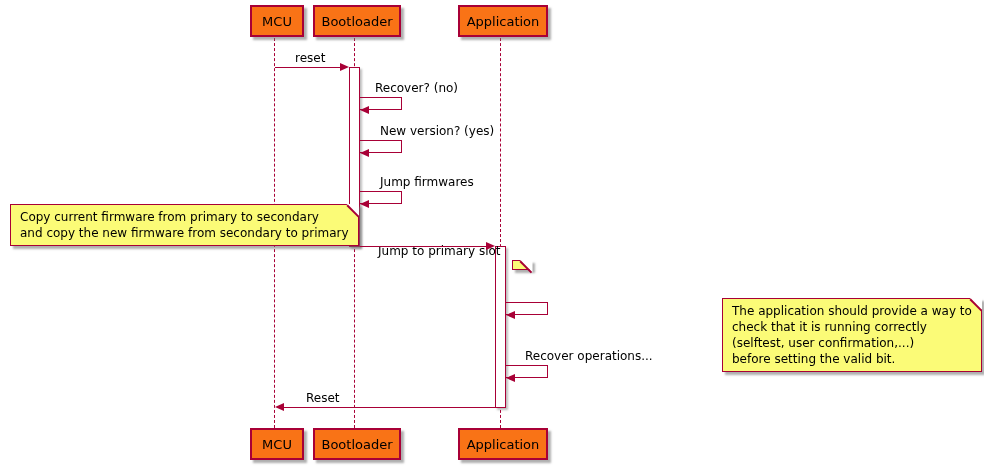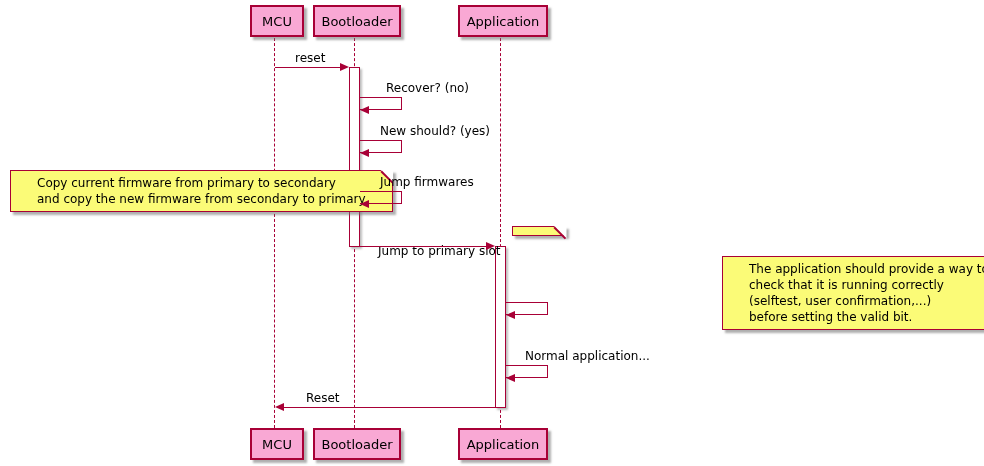--- a/index.html
+++ b/index.html
@@ -1,36 +1,36 @@
 <!DOCTYPE html>
 <html><head>
 <meta charset="utf-8">
 <style>
   html,body{margin:0;padding:0;background:#ffffff;}
   .canvas{position:relative;width:984px;height:466px;background:#ffffff;
           font-family:"DejaVu Sans","Liberation Sans",sans-serif;color:#000;overflow:hidden;}
 
-  .participant{position:absolute;height:28px;background:#f9a8d4;border:2px solid #A80036;
+  .participant{position:absolute;height:28px;background:#f97316;border:2px solid #A80036;
                box-shadow:3px 3px 2px rgba(110,110,110,0.55);display:flex;align-items:center;
                justify-content:center;font-size:13px;}
   .lifeline{position:absolute;top:33px;height:395px;width:0;border-left:1px dashed #A80036;}
   .activation{position:absolute;width:11px;background:#ffffff;border:1.5px solid #A80036;
               box-shadow:2px 2px 2px rgba(110,110,110,0.45);box-sizing:border-box;}
 
   .msg-label{position:absolute;font-size:12px;white-space:nowrap;line-height:15px;margin-left:14px;}
   .msg-line{position:absolute;height:0;border-top:1px solid #A80036;}
   .arrow-right{position:absolute;width:0;height:0;border-top:4.5px solid transparent;
                border-bottom:4.5px solid transparent;border-left:9px solid #A80036;}
   .arrow-left{position:absolute;width:0;height:0;border-top:4.5px solid transparent;
               border-bottom:4.5px solid transparent;border-right:9px solid #A80036;}
   .self-bracket{position:absolute;border:1px solid #A80036;border-left:none;box-sizing:border-box;}
   .self-bracket .arrow-left{left:0;bottom:-5px;}
 
   .note{position:absolute;background:#FBFB77;border:1.5px solid #A80036;
-        box-shadow:3px 3px 2px rgba(110,110,110,0.55);padding:4px 26px;font-size:12px;line-height:16px;}
+        box-shadow:3px 3px 2px rgba(110,110,110,0.55);padding:4px 9px;font-size:12px;line-height:16px;margin-top:34px;}
   .note-text{white-space:pre;display:inline-block;}
   .fold-cut{position:absolute;top:-1.5px;right:-1.5px;width:13px;height:13px;background:#ffffff;
             clip-path:polygon(0 0,100% 0,100% 100%);}
   .fold-line{position:absolute;top:5px;right:-3px;width:16px;height:1.5px;background:#A80036;
              transform:rotate(45deg);}
 </style>
 </head>
 <body>
 
 <div class="canvas">
@@ -45,57 +45,57 @@
   <div class="note" style="left:10px;top:170px;">
     <span class="note-text">Copy current firmware from primary to secondary
 and copy the new firmware from secondary to primary</span>
     <span class="fold-cut"></span>
     <span class="fold-line"></span>
   </div>
   <div class="note" style="left:512px;top:226px;">
     <span class="fold-cut"></span>
     <span class="fold-line"></span>
   </div>
-  <div class="note" style="left:722px;top:256px;">
+  <div class="note" style="left:722px;top:264px;">
     <span class="note-text">The application should provide a way to
 check that it is running correctly
 (selftest, user confirmation,...)
 before setting the valid bit.</span>
     <span class="fold-cut"></span>
     <span class="fold-line"></span>
   </div>
 
   <span class="msg-label" style="left:281px;top:51px;">reset</span>
   <div class="msg-line" style="left:275px;top:67px;width:66px;"></div>
   <div class="arrow-right" style="left:340px;top:63px;"></div>
 
-  <span class="msg-label" style="left:372px;top:81px;">Recover? (no)</span>
+  <span class="msg-label" style="left:361px;top:81px;">Recover? (no)</span>
   <div class="self-bracket" style="left:360px;top:97px;width:42px;height:13px;">
     <div class="arrow-left"></div>
   </div>
 
-  <span class="msg-label" style="left:366px;top:124px;">New should? (yes)</span>
+  <span class="msg-label" style="left:366px;top:124px;">New version? (yes)</span>
   <div class="self-bracket" style="left:360px;top:140px;width:42px;height:13px;">
     <div class="arrow-left"></div>
   </div>
 
   <span class="msg-label" style="left:366px;top:175px;">Jump firmwares</span>
   <div class="self-bracket" style="left:360px;top:191px;width:42px;height:13px;">
     <div class="arrow-left"></div>
   </div>
 
   <span class="msg-label" style="left:364px;top:244px;">Jump to primary slot</span>
   <div class="msg-line" style="left:360px;top:246px;width:126px;"></div>
   <div class="arrow-right" style="left:486px;top:242px;"></div>
 
   <div class="self-bracket" style="left:506px;top:302px;width:42px;height:13px;">
     <div class="arrow-left"></div>
   </div>
 
-  <span class="msg-label" style="left:511px;top:349px;">Normal application...</span>
+  <span class="msg-label" style="left:511px;top:349px;">Recover operations...</span>
   <div class="self-bracket" style="left:506px;top:365px;width:42px;height:13px;">
     <div class="arrow-left"></div>
   </div>
 
   <span class="msg-label" style="left:292px;top:391px;">Reset</span>
   <div class="arrow-left" style="left:275px;top:403px;"></div>
   <div class="msg-line" style="left:284px;top:407px;width:211px;"></div>
 
   <div class="participant" style="left:250px;top:5px;width:50px;">
     <span>MCU</span>

